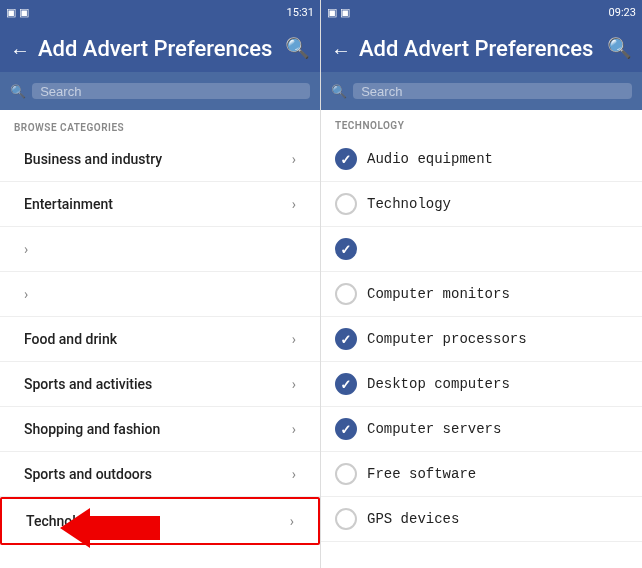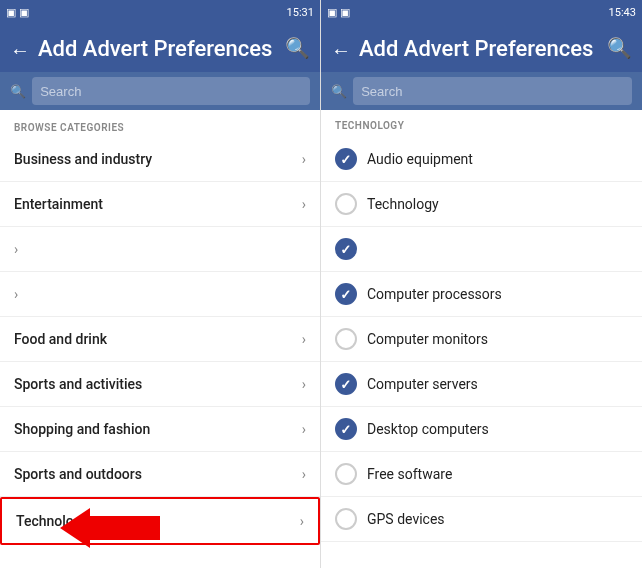--- a/index.html
+++ b/index.html
@@ -69,21 +69,21 @@
       display: flex;
       align-items: center;
       padding: 0 10px;
       gap: 6px;
       flex-shrink: 0;
     }
     .search-input {
       background: rgba(255,255,255,0.2);
       border: none;
       border-radius: 4px;
-      height: 28px;
+      height: 16px;
       flex: 1;
       padding: 0 8px;
       color: rgba(255,255,255,0.8);
       font-size: 13px;
     }
     .search-input::placeholder { color: rgba(255,255,255,0.6); }
 
     
     .section-label {
       font-size: 10px;
@@ -96,21 +96,21 @@
 
     
     .category-list {
       flex: 1;
       overflow-y: auto;
     }
     .category-item {
       display: flex;
       align-items: center;
       justify-content: space-between;
-      padding: 14px 14px;
+      padding: 14px 24px;
       border-bottom: 1px solid #eee;
       cursor: pointer;
     }
     .category-item-label {
       font-size: 14px;
       color: #222;
       font-weight: 500;
     }
     .chevron {
       color: #888;
@@ -143,20 +143,21 @@
       display: flex;
       align-items: center;
       padding: 11px 14px;
       border-bottom: 1px solid #eee;
       gap: 10px;
       cursor: pointer;
     }
     .tech-item-label {
       font-size: 14px;
       color: #222;
+      font-family: Liberation Mono, monospace;
     }
     .check-circle {
       width: 22px;
       height: 22px;
       border-radius: 50%;
       border: 2px solid #ccc;
       flex-shrink: 0;
       display: flex;
       align-items: center;
       justify-content: center;
@@ -248,21 +249,21 @@
   </div>
 </div>
 
 <div class="right-panel">
 
   <div class="status-bar">
     <div class="status-left">
       <span>▣ ▣</span>
     </div>
     <div class="status-right">
-      <span>15:43</span>
+      <span>09:23</span>
     </div>
   </div>
 
   <div class="top-bar">
     <span class="top-bar-icon">←</span>
     <span class="top-bar-title">Add Advert Preferences</span>
     <span class="top-bar-icon">🔍</span>
   </div>
 
   <div class="search-bar">
@@ -278,34 +279,34 @@
       <span class="tech-item-label">Audio equipment</span>
     </div>
     <div class="tech-item">
       <div class="check-circle"></div>
       <span class="tech-item-label">Technology</span>
     </div>
     <div class="tech-item">
       <div class="check-circle checked"></div>
     </div>
     <div class="tech-item">
-      <div class="check-circle checked"></div>
-      <span class="tech-item-label">Computer processors</span>
-    </div>
-    <div class="tech-item">
       <div class="check-circle"></div>
       <span class="tech-item-label">Computer monitors</span>
     </div>
     <div class="tech-item">
       <div class="check-circle checked"></div>
+      <span class="tech-item-label">Computer processors</span>
+    </div>
+    <div class="tech-item">
+      <div class="check-circle checked"></div>
+      <span class="tech-item-label">Desktop computers</span>
+    </div>
+    <div class="tech-item">
+      <div class="check-circle checked"></div>
       <span class="tech-item-label">Computer servers</span>
-    </div>
-    <div class="tech-item">
-      <div class="check-circle checked"></div>
-      <span class="tech-item-label">Desktop computers</span>
     </div>
     <div class="tech-item">
       <div class="check-circle"></div>
       <span class="tech-item-label">Free software</span>
     </div>
     <div class="tech-item">
       <div class="check-circle"></div>
       <span class="tech-item-label">GPS devices</span>
     </div>
 

